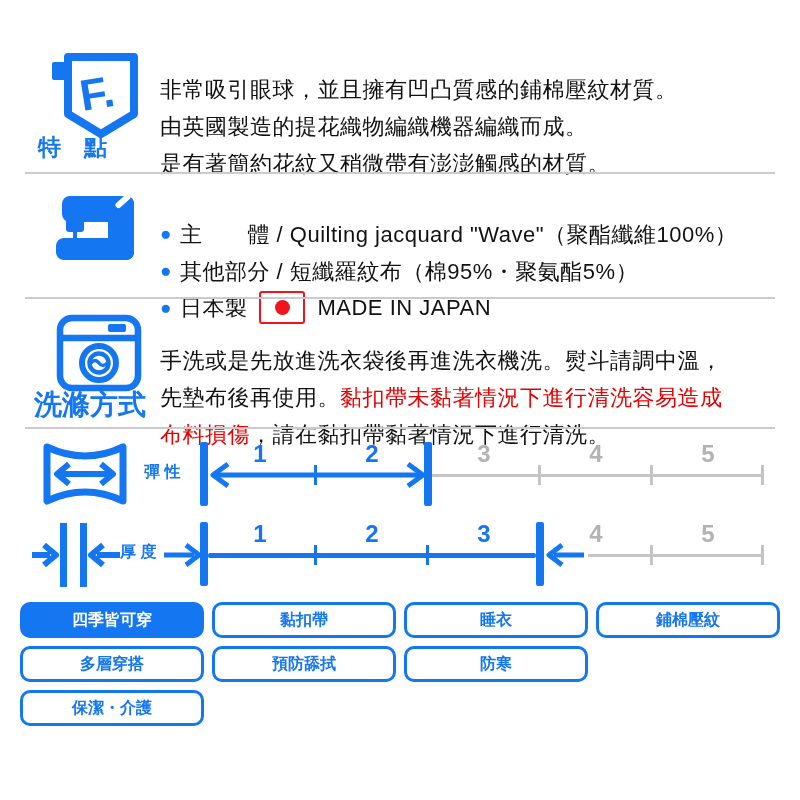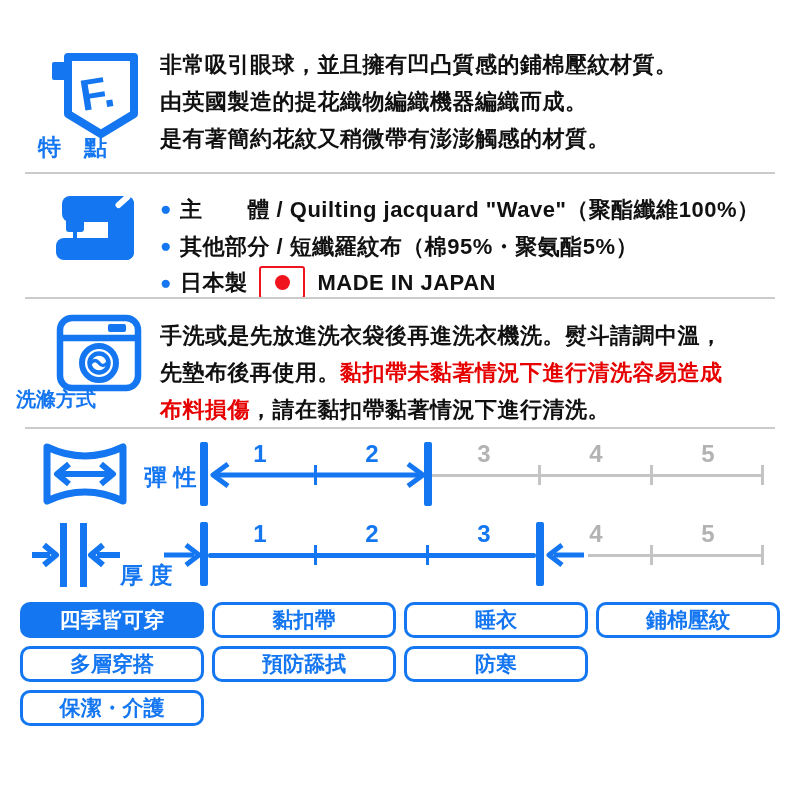--- a/index.html
+++ b/index.html
@@ -16,47 +16,47 @@
     position:relative;width:800px;height:800px;background:#fff;overflow:hidden;
     font-family:"Liberation Sans","DejaVu Sans",sans-serif;color:var(--text);
   }
   .abs{position:absolute;}
   .divider{position:absolute;left:25px;width:750px;height:2px;background:var(--divider);}
   .icon{color:var(--accent);}
   .icon-label{
     position:absolute;color:var(--accent);font-weight:700;font-size:23px;
     text-align:left;white-space:nowrap;
   }
-  .txt{position:absolute;font-size:22px;font-weight:700;color:var(--text);letter-spacing:0.5px;}
+  .txt{position:absolute;font-size:22px;font-weight:400;color:var(--text);letter-spacing:0.5px;margin-top:25px;}
   .txt p{margin:0;height:37px;line-height:37px;white-space:nowrap;}
   .red{color:var(--red);}
   .bullet{color:var(--accent);margin-right:8px;font-size:19px;vertical-align:2px;}
   .mline{display:flex;align-items:center;height:37px;white-space:nowrap;}
   .flag{
     display:inline-flex;align-items:center;justify-content:center;
     width:42px;height:29px;border:2.5px solid var(--flag-red);border-radius:3px;
     background:#fff;margin:0 12px;flex:0 0 auto;
   }
   .flag i{display:block;width:15px;height:15px;border-radius:50%;background:var(--flag-red);}
   
   .sbar{position:absolute;width:8px;height:64px;background:var(--accent);border-radius:2px;}
   .tick{position:absolute;width:3px;height:20px;}
   .tick.blue{background:var(--accent);}
   .tick.gray{background:var(--gray-line);}
   .gline{position:absolute;height:3px;background:var(--gray-line);}
   .bline{position:absolute;height:5px;background:var(--accent);border-radius:2px;}
   .num{position:absolute;transform:translateX(-50%);font-size:24px;font-weight:700;line-height:24px;}
   .num.on{color:var(--accent);}
   .num.off{color:var(--gray-num);}
-  .scale-label{position:absolute;color:var(--accent);font-weight:700;font-size:23px;white-space:nowrap;}
+  .scale-label{position:absolute;color:var(--accent);font-weight:700;font-size:16px;white-space:nowrap;}
   
   .tag{
     position:absolute;width:184px;height:36px;box-sizing:border-box;
     border:3px solid var(--accent);border-radius:10px;color:var(--accent);
-    font-size:21px;font-weight:700;display:flex;align-items:center;justify-content:center;
+    font-size:16px;font-weight:700;display:flex;align-items:center;justify-content:center;
     white-space:nowrap;background:#fff;
   }
   .tag.active{background:var(--accent);color:#fff;}
 </style>
 </head>
 <body>
 
 <div class="page">
 
   <svg class="abs icon" style="left:46px;top:52px" width="100" height="86" viewBox="0 0 100 86">
@@ -97,21 +97,21 @@
   <div class="divider" style="top:297px"></div>
 
   <svg class="abs icon" style="left:56px;top:314px" width="86" height="78" viewBox="0 0 86 78">
     <rect x="4" y="4" width="78" height="70" rx="12" fill="none" stroke="currentColor" stroke-width="6.5"></rect>
     <line x1="4" y1="24" x2="82" y2="24" stroke="currentColor" stroke-width="6.5"></line>
     <rect x="52" y="10" width="18" height="8" rx="2" fill="currentColor"></rect>
     <circle cx="43" cy="49" r="17" fill="none" stroke="currentColor" stroke-width="6"></circle>
     <circle cx="43" cy="49" r="9.5" fill="none" stroke="currentColor" stroke-width="4.5"></circle>
     <path d="M35,49 q4,-5 8,0 q4,5 8,0" fill="none" stroke="currentColor" stroke-width="3.5"></path>
   </svg>
-  <div class="icon-label" style="left:16px;top:386px;width:140px;font-size:20px">洗滌方式</div>
+  <div class="icon-label" style="left:34px;top:386px;width:140px;font-size:28px">洗滌方式</div>
   <div class="txt" style="left:160px;top:317px">
     <p><span>手洗或是先放進洗衣袋後再進洗衣機洗。熨斗請調中溫，</span></p>
     <p><span>先墊布後再使用。</span><span class="red">黏扣帶未黏著情況下進行清洗容易造成</span></p>
     <p><span class="red">布料損傷</span><span>，請在黏扣帶黏著情況下進行清洗。</span></p>
   </div>
 
   <div class="divider" style="top:427px"></div>
 
   <svg class="abs icon" style="left:34px;top:441px" width="102" height="66" viewBox="0 0 100 66">
     <path d="M12,6 Q50,24 88,6 L88,60 Q50,42 12,60 Z" fill="none" stroke="currentColor" stroke-width="7" stroke-linejoin="round"></path>
@@ -140,21 +140,21 @@
   <span class="num off" style="left:708px;top:442px">5</span>
 
   <svg class="abs icon" style="left:30px;top:521px" width="92" height="68" viewBox="0 0 92 68">
     <line x1="2" y1="34" x2="20" y2="34" stroke="currentColor" stroke-width="6"></line>
     <polyline points="14,24 26,34 14,44" fill="none" stroke="currentColor" stroke-width="6" stroke-linejoin="round"></polyline>
     <rect x="30" y="2" width="7" height="64" fill="currentColor"></rect>
     <rect x="50" y="2" width="7" height="64" fill="currentColor"></rect>
     <polyline points="73,24 61,34 73,44" fill="none" stroke="currentColor" stroke-width="6" stroke-linejoin="round"></polyline>
     <line x1="67" y1="34" x2="90" y2="34" stroke="currentColor" stroke-width="6"></line>
   </svg>
-  <div class="scale-label" style="left:120px;top:560px">厚 度</div>
+  <div class="scale-label" style="left:120px;top:542px">厚 度</div>
   <svg class="abs" style="left:162px;top:541px;color:var(--accent)" width="40" height="28" viewBox="0 0 40 28">
     <line x1="2" y1="14" x2="32" y2="14" stroke="currentColor" stroke-width="5"></line>
     <polyline points="24,4 37,14 24,24" fill="none" stroke="currentColor" stroke-width="5" stroke-linejoin="round"></polyline>
   </svg>
 
   <div class="sbar" style="left:200px;top:522px"></div>
   <div class="bline" style="left:208px;top:553px;width:328px"></div>
   <div class="tick blue" style="left:314px;top:545px"></div>
   <div class="tick blue" style="left:426px;top:545px"></div>
   <div class="sbar" style="left:536px;top:522px"></div>

